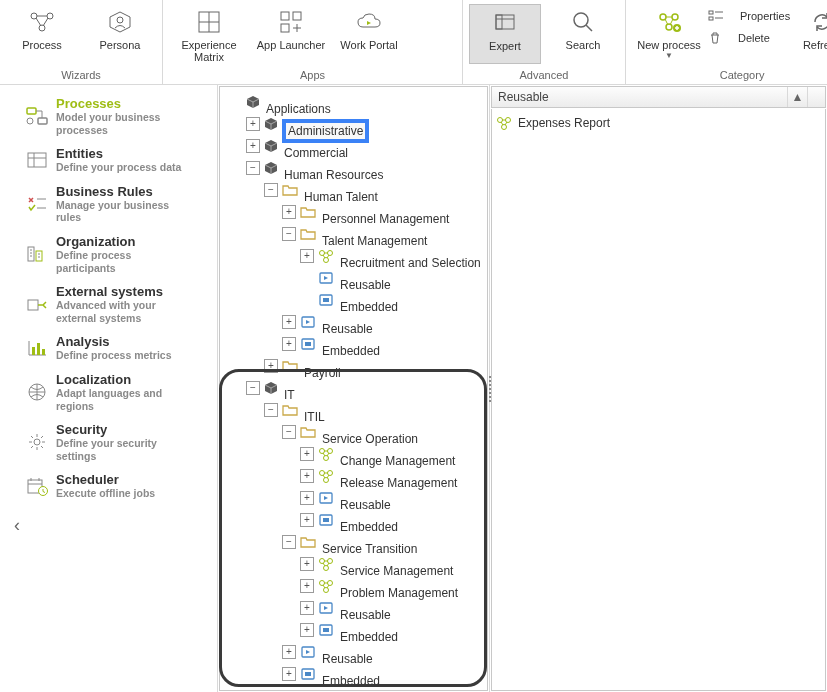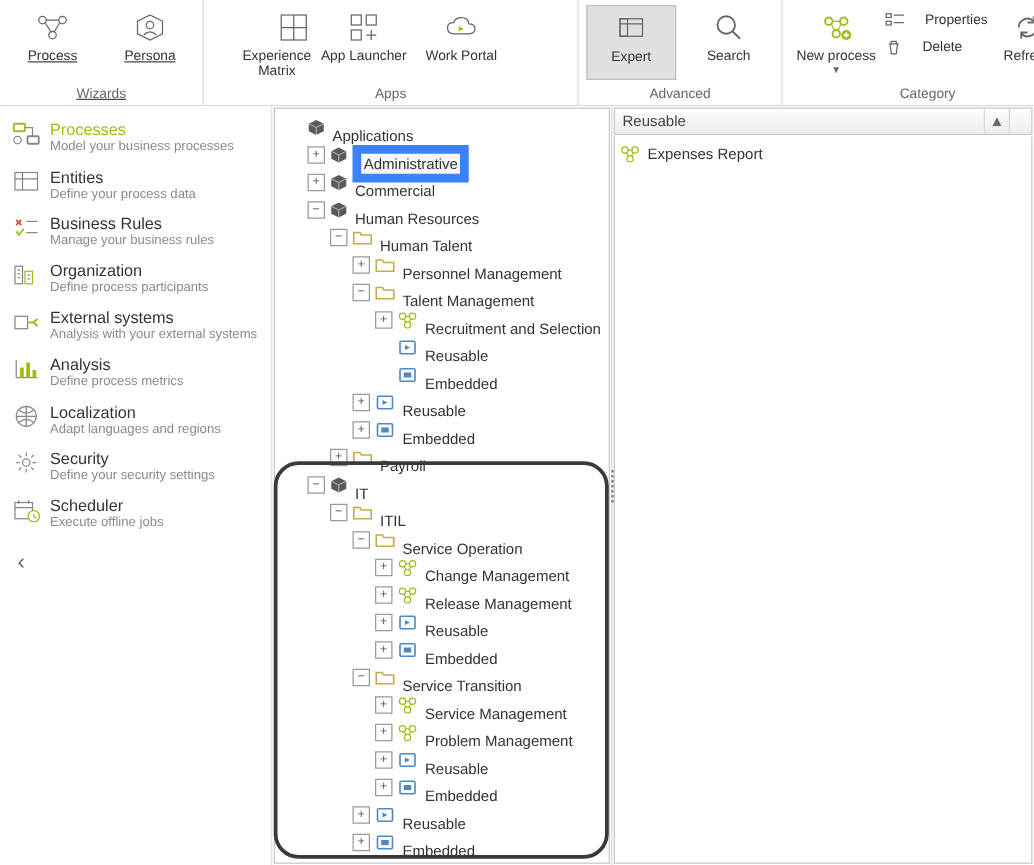--- a/index.html
+++ b/index.html
@@ -19,46 +19,46 @@
 
 .ribbon{display:flex;border-bottom:1px solid var(--light-border);height:85px;background:#fff;}
 .ribbon-group{display:flex;flex-direction:column;border-right:1px solid var(--light-border);}
 .ribbon-group:last-child{border-right:none;}
 .ribbon-btns{display:flex;flex:1;align-items:flex-start;padding:4px 6px 0 6px;gap:6px;}
 .ribbon-label{text-align:center;font-size:11px;color:#666;padding:0 0 3px 0;}
 .rbtn{display:flex;flex-direction:column;align-items:center;justify-content:flex-start;width:72px;height:60px;cursor:pointer;padding-top:4px;}
 .rbtn.sel{background:var(--sel-bg);border:1px solid #c0c0c0;}
 .rbtn .ic{width:28px;height:28px;display:flex;align-items:center;justify-content:center;margin-bottom:3px;}
 .rbtn .lbl{font-size:11px;color:#333;text-align:center;line-height:1.1;}
-.rbtn.narrow{width:80px;align-items:flex-end;}
+.rbtn.narrow{width:80px;}
 .rbtn-sm{display:flex;align-items:center;height:20px;cursor:pointer;font-size:11px;color:#333;gap:16px;}
 .rbtn-col{display:flex;flex-direction:column;justify-content:center;gap:2px;padding-top:2px;}
 
 svg{display:block;}
 
 
 .main{display:flex;height:calc(100% - 85px);}
 .sidebar{width:218px;border-right:1px solid var(--light-border);padding:6px 0;background:#fff;}
-.sb-item{display:flex;align-items:flex-start;gap:8px;padding:5px 10px;cursor:pointer;}
+.sb-item{display:flex;align-items:center;gap:8px;padding:5px 26px;cursor:pointer;font-weight:bold;}
 .sb-item .ic{width:22px;height:22px;flex:0 0 22px;display:flex;align-items:center;justify-content:center;}
 .sb-item .txt{display:flex;flex-direction:column;}
 .sb-item .title{font-size:13px;color:#333;}
 .sb-item .sub{font-size:10.5px;color:var(--muted);line-height:1.2;}
 .sb-back{padding:10px 14px;cursor:pointer;color:#666;font-size:18px;}
 .sb-item.active .title{color:var(--accent);}
 
 
 .tree-wrap{flex:0 0 272px;border-right:1px solid var(--light-border);position:relative;background:#fff;}
 .tree{position:absolute;inset:1px;border:1px solid var(--border);overflow:auto;padding:4px 2px;}
 .tn{display:flex;align-items:center;height:22px;white-space:nowrap;font-size:12px;color:#333;cursor:pointer;}
 .tn .tw{width:14px;height:14px;border:1px solid #9a9a9a;display:flex;align-items:center;justify-content:center;font-size:10px;line-height:1;color:#555;margin-right:2px;flex:0 0 14px;background:#fff;}
 .tn .sp{display:inline-block;height:1px;}
 .tn .nic{margin:0 4px 0 2px;display:flex;align-items:center;}
 .tn .lbl{padding:1px 2px;margin-top:13px;}
-.tn .lbl.boxsel{border:7px solid #3b82f6;background:#f8f8f8;}
+.tn .lbl.boxsel{border:4px solid #3b82f6;background:#f8f8f8;}
 .callout{position:absolute;border:3px solid #3a3a3a;border-radius:20px;pointer-events:none;}
 .splitter-handle{position:absolute;right:-4px;top:50%;transform:translateY(-50%);width:7px;height:60px;display:flex;flex-direction:column;align-items:center;justify-content:center;gap:2px;cursor:ew-resize;}
 .splitter-handle span{width:2px;height:2px;background:#888;}
 
 
 .list-wrap{flex:1;display:flex;flex-direction:column;}
 .list-head{height:22px;border:1px solid var(--border);margin:1px;display:flex;align-items:center;background:linear-gradient(#fdfdfd,#ececec);}
 .list-head .hname{flex:1;padding:0 6px;font-size:12px;color:#444;}
 .list-head .sort{width:20px;text-align:center;color:#666;border-left:1px solid var(--light-border);height:100%;display:flex;align-items:center;justify-content:center;}
 .list-body{flex:1;border:1px solid var(--border);border-top:none;margin:0 1px 1px 1px;padding:4px;}
@@ -66,21 +66,21 @@
 
 
 .i-folder{width:16px;height:12px;}
 .i-cube{width:14px;height:14px;}
 </style>
 </head>
 <body>
 
 <div class="ribbon">
 
-  <div class="ribbon-group" style="flex:0 0 160px;text-decoration:underline;">
+  <div class="ribbon-group" style="flex:0 0 160px;">
     <div class="ribbon-btns">
       <div class="rbtn">
         <span class="ic">
           <svg width="28" height="28">
               <circle cx="6" cy="8" r="3" fill="none" stroke="#666"></circle>
               <circle cx="22" cy="8" r="3" fill="none" stroke="#666"></circle>
               <circle cx="14" cy="20" r="3" fill="none" stroke="#666"></circle>
               <path d="M8 10 L13 18 M20 10 L15 18 M9 8 H19" stroke="#666" fill="none"></path>
             </svg>
         </span>
@@ -268,21 +268,21 @@
       </div>
       <div class="sb-item">
         <span class="ic">
           <svg width="22" height="20">
             <rect x="2" y="6" width="10" height="10" fill="none" stroke="#888"></rect>
             <path d="M12 11h5M17 11l3-3M17 11l3 3" stroke="#9fbd15" fill="none" stroke-width="1.5"></path>
           </svg>
         </span>
         <span class="txt">
           <span class="title">External systems</span>
-          <span class="sub">Analysis with your external systems</span>
+          <span class="sub">Advanced with your external systems</span>
         </span>
       </div>
       <div class="sb-item">
         <span class="ic">
           <svg width="22" height="20">
             <path d="M3 17V3M3 17h17" stroke="#888"></path>
             <rect x="6" y="9" width="3" height="8" fill="#9fbd15"></rect>
             <rect x="11" y="5" width="3" height="12" fill="#9fbd15"></rect>
             <rect x="16" y="11" width="3" height="6" fill="#9fbd15"></rect>
           </svg>

